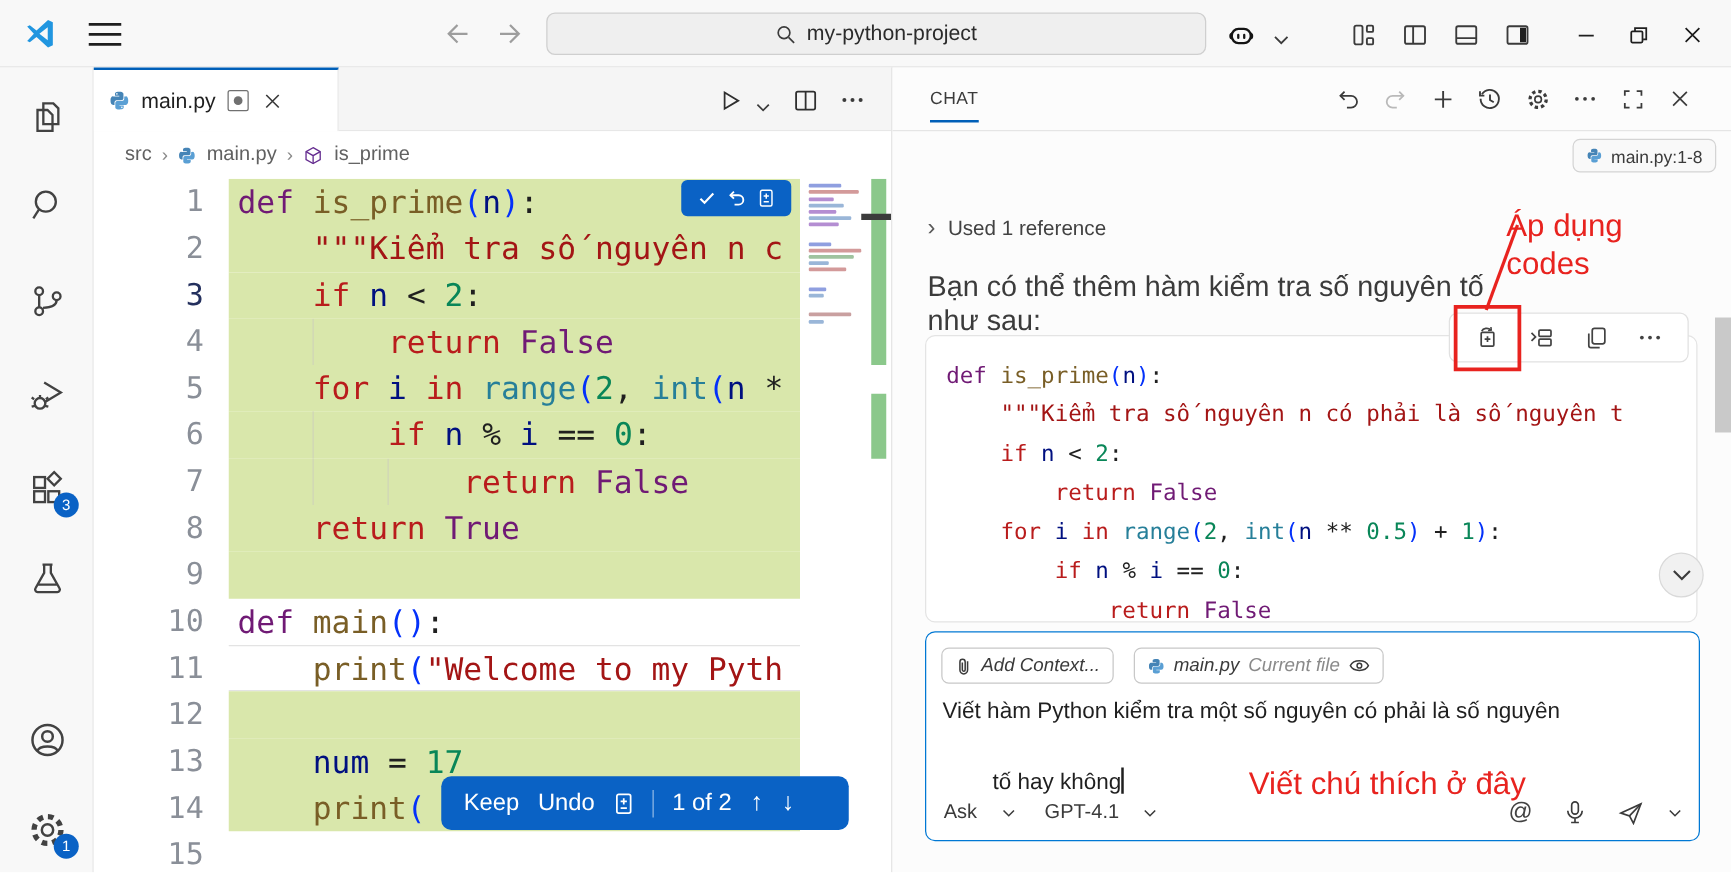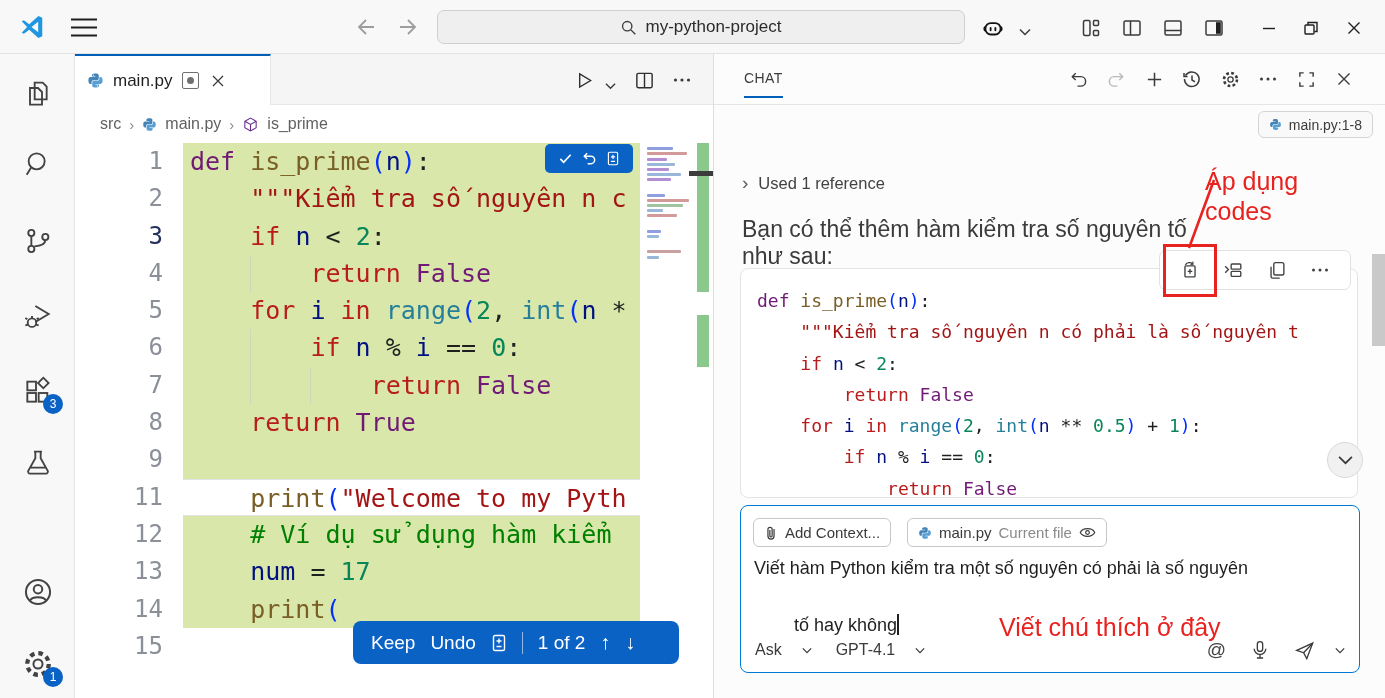--- a/index.html
+++ b/index.html
@@ -117,21 +117,21 @@
 
   .scrollbtn { position:absolute; left:613px; top:388px; width:36px; height:36px; border-radius:50%;
                background:#f1f1f1; border:1px solid #d9d9d9; display:flex; align-items:center;
                justify-content:center; color:#3b3b3b; z-index:7; }
   .panel-scrollbar { position:absolute; right:0; top:200px; width:13px; height:92px; background:#c9c9c9; }
 
   .chat-input { position:absolute; left:26px; top:451px; width:620px; height:168px;
                 background:#fff; border:1.6px solid #0078d4; border-radius:8px; }
   .pill { position:absolute; top:12px; height:29px; border:1px solid #c8c8c8; border-radius:6px;
           background:#fff; display:flex; align-items:center; gap:7px; padding:0 10px;
-          font-size:15px; color:#3b3b3b; }
+          font-size:15px; color:#3b3b3b;font-style:italic; }
   .pill .sub { color:#8a8a8a; }
   .input-line { position:absolute; left:13px; font-size:18px; color:#1f1f1f; white-space:pre; }
   .caret { display:inline-block; width:1.5px; height:21px; background:#1f1f1f; vertical-align:-4px; }
   .input-controls { position:absolute; left:14px; right:14px; bottom:9px; height:26px;
                     display:flex; align-items:center; font-size:16px; color:#3b3b3b; }
   .drop { display:flex; align-items:center; gap:20px; }
   .ic-right { display:flex; align-items:center; gap:26px; margin-left:auto; }
   .at { font-size:19px; color:#424242; }
 </style>
 </head>
@@ -349,22 +349,23 @@
     <div class="code-lines" id="editor-lines">
         <div class="ed-row hl"><span class="gut">1</span><span class="cline"><span class="tk-kw">def</span><span class="tk-pl"> </span><span class="tk-fn">is_prime</span><span class="tk-br">(</span><span class="tk-var">n</span><span class="tk-br">)</span><span class="tk-pl">:</span></span></div>
         <div class="ed-row hl"><span class="gut">2</span><span class="cline"><span class="tk-pl">    </span><span class="tk-str">"""Kiểm tra số nguyên n c</span></span></div>
         <div class="ed-row hl"><span class="gut gd">3</span><span class="cline"><span class="tk-pl">    </span><span class="tk-ctrl">if</span><span class="tk-pl"> </span><span class="tk-var">n</span><span class="tk-pl"> </span><span class="tk-op">&lt;</span><span class="tk-pl"> </span><span class="tk-num">2</span><span class="tk-pl">:</span></span></div>
         <div class="ed-row hl"><span class="gut">4</span><span class="cline"><i class="guide" style="left: 67.2px;"></i><span class="tk-pl">        </span><span class="tk-ctrl">return</span><span class="tk-pl"> </span><span class="tk-kw">False</span></span></div>
         <div class="ed-row hl"><span class="gut">5</span><span class="cline"><span class="tk-pl">    </span><span class="tk-ctrl">for</span><span class="tk-pl"> </span><span class="tk-var">i</span><span class="tk-pl"> </span><span class="tk-ctrl">in</span><span class="tk-pl"> </span><span class="tk-builtin">range</span><span class="tk-br">(</span><span class="tk-num">2</span><span class="tk-pl">, </span><span class="tk-builtin">int</span><span class="tk-br">(</span><span class="tk-var">n</span><span class="tk-pl"> </span><span class="tk-op">*</span></span></div>
         <div class="ed-row hl"><span class="gut">6</span><span class="cline"><i class="guide" style="left: 67.2px;"></i><span class="tk-pl">        </span><span class="tk-ctrl">if</span><span class="tk-pl"> </span><span class="tk-var">n</span><span class="tk-pl"> </span><span class="tk-op">%</span><span class="tk-pl"> </span><span class="tk-var">i</span><span class="tk-pl"> </span><span class="tk-op">==</span><span class="tk-pl"> </span><span class="tk-num">0</span><span class="tk-pl">:</span></span></div>
         <div class="ed-row hl"><span class="gut">7</span><span class="cline"><i class="guide" style="left: 67.2px;"></i><i class="guide" style="left: 127.4px;"></i><span class="tk-pl">            </span><span class="tk-ctrl">return</span><span class="tk-pl"> </span><span class="tk-kw">False</span></span></div>
         <div class="ed-row hl"><span class="gut">8</span><span class="cline"><span class="tk-pl">    </span><span class="tk-ctrl">return</span><span class="tk-pl"> </span><span class="tk-kw">True</span></span></div>
         <div class="ed-row hl"><span class="gut">9</span><span class="cline"></span></div>
+        <div class="ed-row"><span class="gut">10</span><span class="cline"><span class="tk-kw">def</span><span class="tk-pl"> </span><span class="tk-fn">main</span><span class="tk-br">(</span><span class="tk-br">)</span><span class="tk-pl">:</span></span></div>
         <div class="ed-row cur"><span class="gut">11</span><span class="cline"><span class="tk-pl">    </span><span class="tk-fn">print</span><span class="tk-br">(</span><span class="tk-str">"Welcome to my Pyth</span></span></div>
-        <div class="ed-row hl"><span class="gut">12</span><span class="cline"><span class="tk-pl">    </span><span class="tk-com"># Ví dụ sử dụng hàm kiểm</span></span></div>
+        <div class="ed-row hl"><span class="gut">12</span><span class="cline"><span class="tk-pl">    </span></span></div>
         <div class="ed-row hl"><span class="gut">13</span><span class="cline"><span class="tk-pl">    </span><span class="tk-var">num</span><span class="tk-pl"> </span><span class="tk-op">=</span><span class="tk-pl"> </span><span class="tk-num">17</span></span></div>
         <div class="ed-row hl"><span class="gut">14</span><span class="cline"><span class="tk-pl">    </span><span class="tk-fn">print</span><span class="tk-br">(</span></span></div>
         <div class="ed-row"><span class="gut">15</span><span class="cline"></span></div>
       </div>
 
     <div class="inline-widget">
       <span>
         <svg width="15" height="15" viewBox="0 0 16 16" fill="none" stroke="#fff" stroke-width="1.8">
             <path d="M2.5 8.5 6 12 13.5 4"></path>
           </svg>

